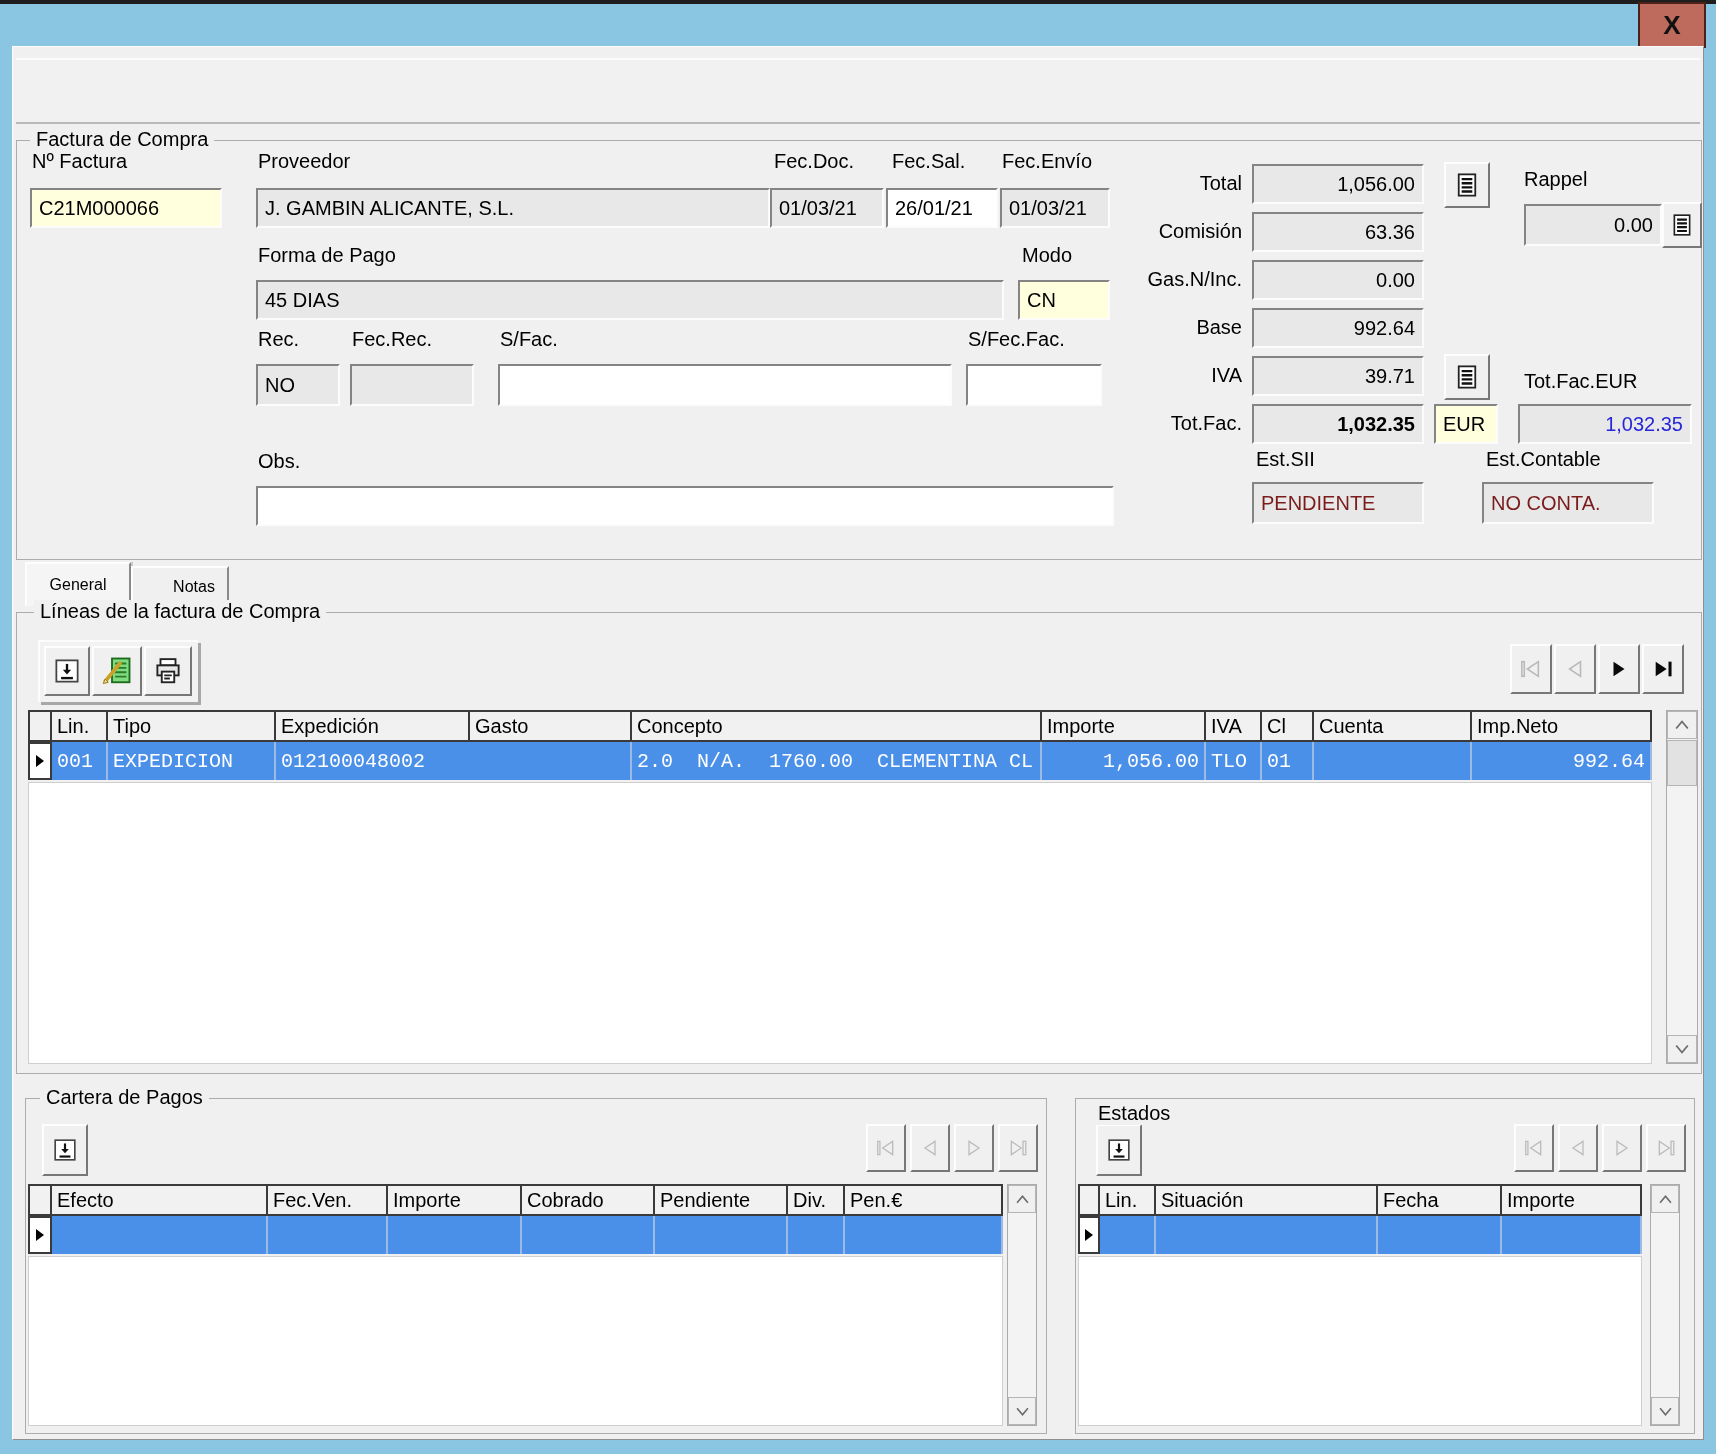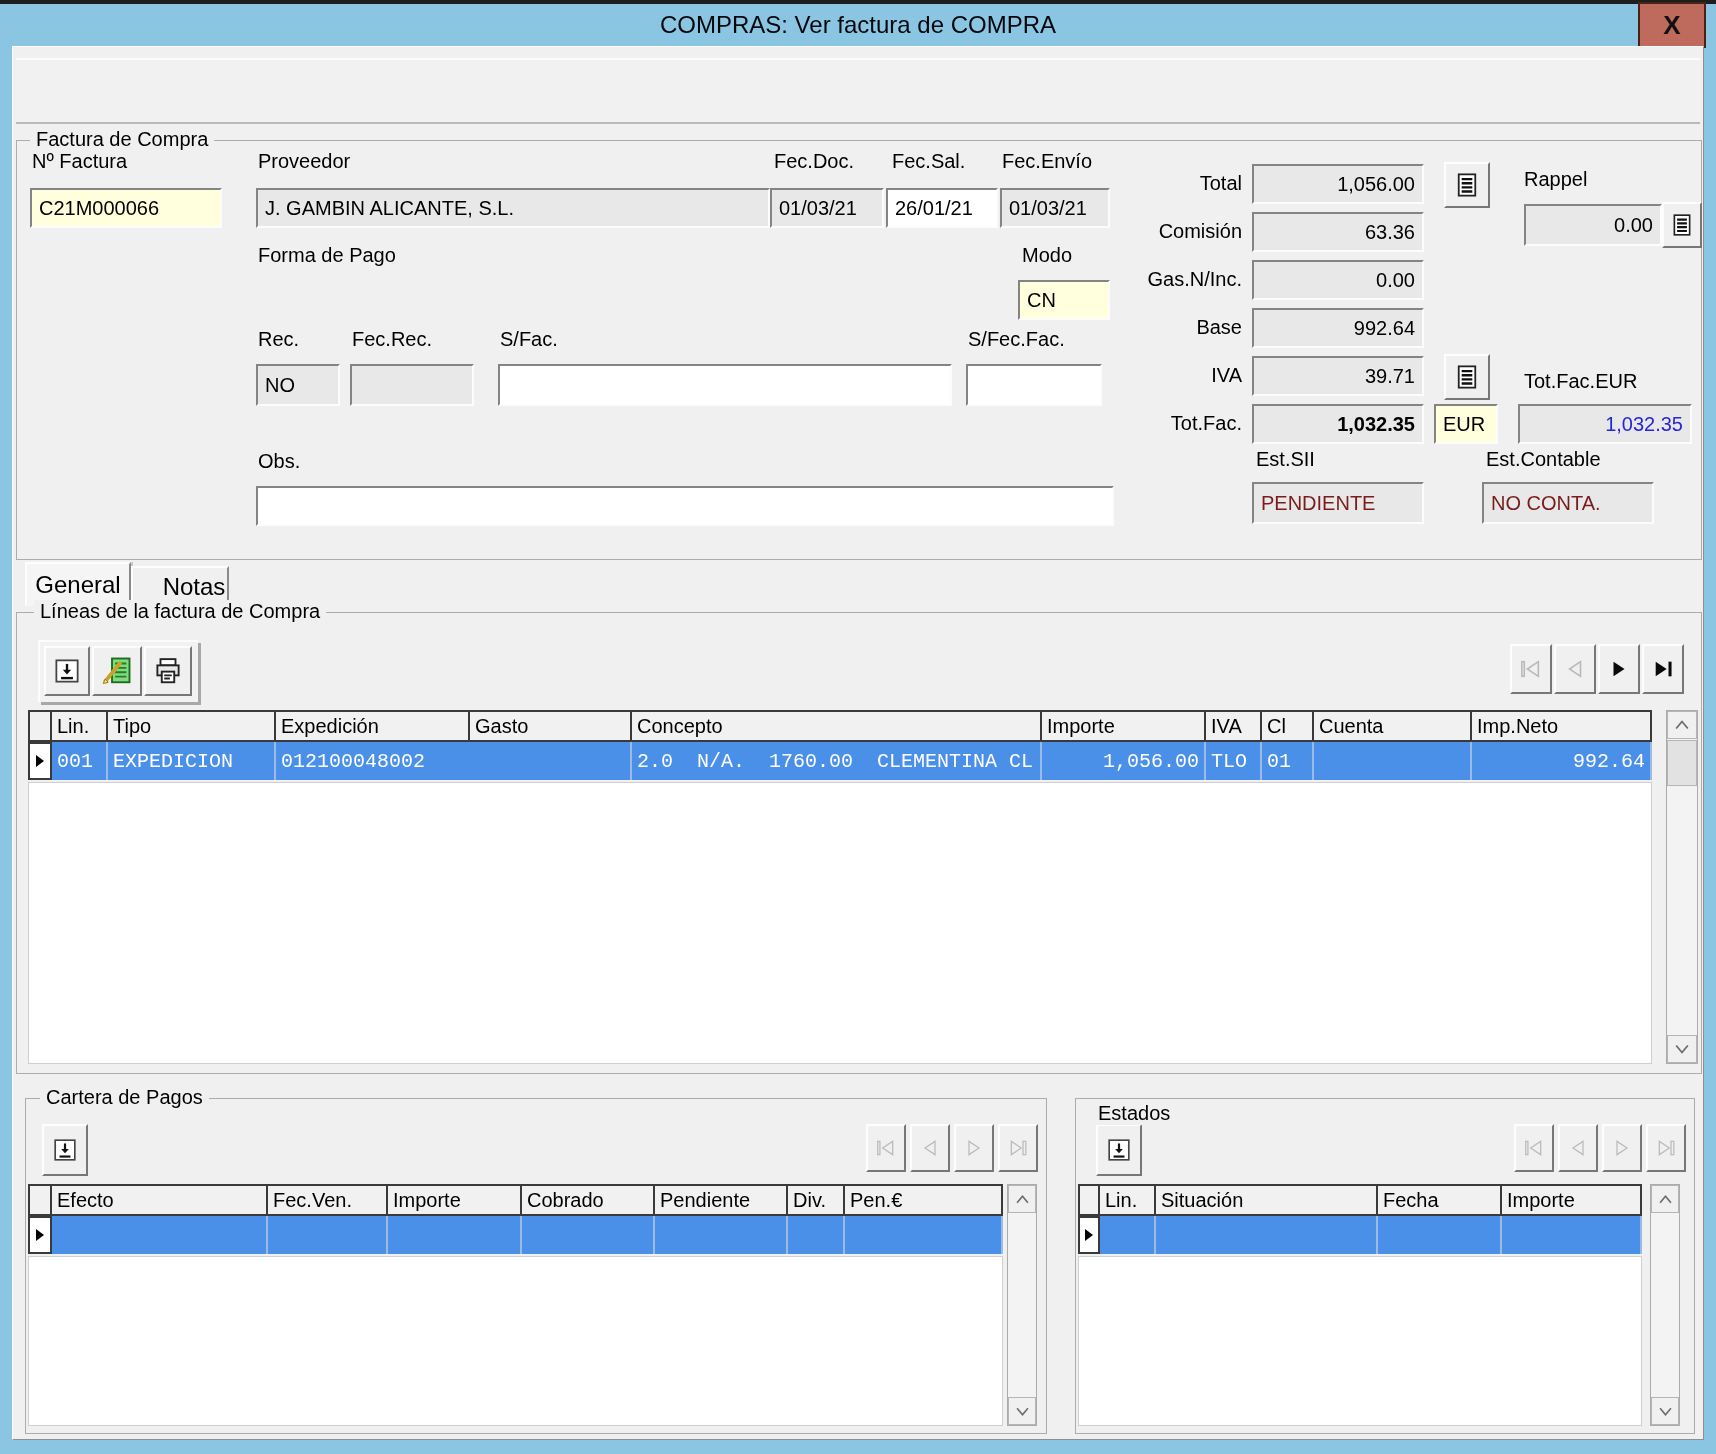--- a/index.html
+++ b/index.html
@@ -21,44 +21,41 @@
   .lbl.r { text-align:right; }
 
   .field { position:absolute; background:#E8E8E8; border-top:2px solid #848484; border-left:2px solid #848484; border-bottom:2px solid #FCFCFC; border-right:2px solid #FCFCFC; font-size:20px; color:#000; display:flex; align-items:center; padding:0 7px; overflow:hidden; white-space:nowrap; }
   .field.white { background:#FFFFFF; }
   .field.yellow { background:#FFFFDE; }
   .field.num { justify-content:flex-end; }
   .field.bold { font-weight:bold; }
   .field.maroon { color:#7A1C1C; }
   .field.blue { color:#2626D8; }
 
-  .tab { position:absolute; display:flex; align-items:center; justify-content:center; font-size:24px; color:#000; background:#F0F0F0; border-top:2px solid #fdfdfd; border-left:2px solid #fdfdfd; border-right:2px solid #8a8a8a; cursor:pointer;text-align:center; }
+  .tab { position:absolute; display:flex; align-items:center; justify-content:center; font-size:16px; color:#000; background:#F0F0F0; border-top:2px solid #fdfdfd; border-left:2px solid #fdfdfd; border-right:2px solid #8a8a8a; cursor:pointer;text-align:center; }
   .tab.active { background:#F5F5F5; box-shadow:2px 0 0 #c9c9c9; }
 
   .btn3d { position:absolute; background:#F0F0F0; border-top:2px solid #FDFDFD; border-left:2px solid #FDFDFD; border-bottom:2px solid #777; border-right:2px solid #777; display:flex; align-items:center; justify-content:center; cursor:pointer; }
   .toolpanel { position:absolute; background:#F2F2F2; border-top:2px solid #fcfcfc; border-left:2px solid #fcfcfc; box-shadow:3px 3px 0 #a8a8a8; }
 
   .th { position:absolute; height:32px; background:#F1F1F1; border-top:2px solid #3a3a3a; border-bottom:2px solid #3a3a3a; border-right:2px solid #3a3a3a; font-size:20px; color:#000; display:flex; align-items:center; padding:0 5px; overflow:hidden; }
   .td { position:absolute; height:38px; background:#4A8FE8; color:#fff; font-family:"Liberation Mono", monospace; font-size:20px; display:flex; align-items:center; padding:0 5px; border-right:2px solid #9dbbe2; overflow:hidden; white-space:pre; }
   .td.num { justify-content:flex-end; }
   .marker { position:absolute; background:#fff; border:2px solid #3a3a3a; display:flex; align-items:center; justify-content:center; }
   .gridbody { position:absolute; background:#FFFFFF; border:1px solid #cfcfcf; }
 
   .vscroll { position:absolute; width:32px; background:#F3F3F3; border:1px solid #ABABAB; }
   .sbtn { position:absolute; left:0; width:30px; height:28px; background:#F0F0F0; border:1px solid #B5B5B5; display:flex; align-items:center; justify-content:center; cursor:pointer; }
   .sthumb { position:absolute; left:0; width:30px; background:#E2E2E2; border:1px solid #B5B5B5; cursor:pointer; }
 </style>
 </head>
 <body>
 
 <div class="window">
   <div class="topedge"></div>
-  <div class="titlebar">
-    <div class="title">COMPRAS: Ver factura de COMPRA</div>
-  </div>
   <div class="close-btn">
       <span>X</span>
     </div>
   <div class="dialog"></div>
 
   <div class="toolstrip-top"></div>
 
   <div class="groupbox" style="left:16px; top:140px; width:1686px; height:420px;"></div>
   <div class="legend" style="left:30px; top:128px;">Factura de Compra</div>
 
@@ -81,20 +78,23 @@
   <div class="field white" style="left:886px; top:188px; width:112px; height:40px;">
       <span>26/01/21</span>
     </div>
 
   <div class="lbl" style="left:1002px; top:150px;">Fec.Envío</div>
   <div class="field" style="left:1000px; top:188px; width:110px; height:40px;">
       <span>01/03/21</span>
     </div>
 
   <div class="lbl" style="left:258px; top:244px;">Forma de Pago</div>
+  <div class="field" style="left:256px; top:280px; width:748px; height:40px;">
+      <span>45 DIAS</span>
+    </div>
   <div class="lbl" style="left:1022px; top:244px;">Modo</div>
   <div class="field yellow" style="left:1018px; top:280px; width:92px; height:40px;">
       <span>CN</span>
     </div>
 
   <div class="lbl" style="left:258px; top:328px;">Rec.</div>
   <div class="field" style="left:256px; top:364px; width:84px; height:42px;">
       <span>NO</span>
     </div>
   <div class="lbl" style="left:352px; top:328px;">Fec.Rec.</div>

